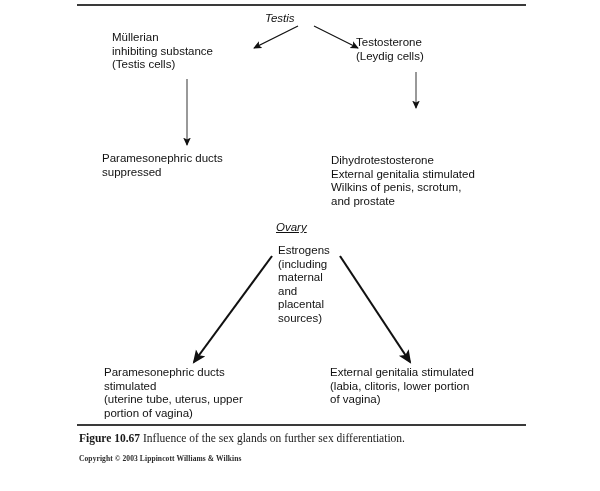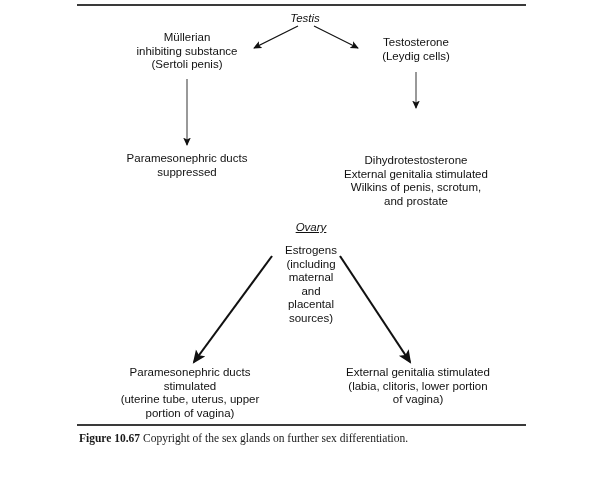--- a/index.html
+++ b/index.html
@@ -21,21 +21,20 @@
     left: 77px;
     width: 449px;
     height: 2px;
     background: #3a3a3a;
   }
   #rule-top { top: 4px; }
   #rule-bottom { top: 424px; }
 
   .node {
     position: absolute;
-    text-align: center;
     font-size: 11.5px;
     line-height: 13.5px;
     color: #111111;
     white-space: pre-line;
   }
   .gland {
     font-style: italic;
     font-size: 11.5px;
   }
 
@@ -109,21 +108,21 @@
 
     <line x1="272" y1="256" x2="194" y2="362" stroke="#111111" stroke-width="2.1" marker-end="url(#ah-big)"></line>
 
     <line x1="340" y1="256" x2="410" y2="362" stroke="#111111" stroke-width="2.1" marker-end="url(#ah-big)"></line>
   </svg>
 
   <div class="node gland" id="testis-label">Testis</div>
 
   <div class="node" id="mis-node">Müllerian
 inhibiting substance
-(Sertoli penis)</div>
+(Testis cells)</div>
 
   <div class="node" id="testo-node">Testosterone
 (Leydig cells)</div>
 
   <div class="node" id="para-sup-node">Paramesonephric ducts suppressed</div>
 
 
   <div class="node" id="dht-node">Dihydrotestosterone
 External genitalia stimulated
 Wilkins of penis, scrotum,
@@ -142,17 +141,18 @@
 placental
 sources)</div>
 
   <div class="node" id="ext-gen-node">External genitalia stimulated
 (labia, clitoris, lower portion
 of vagina)</div>
 
   <div class="rule" id="rule-bottom"></div>
 
   <div id="caption">
-    <b>Figure 10.67</b><span> Copyright of the sex glands on further sex differentiation.</span>
+    <b>Figure 10.67</b><span> Influence of the sex glands on further sex differentiation.</span>
   </div>
 
+  <div id="copyright">Copyright © 2003 Lippincott Williams &amp; Wilkins</div>
 
 </div>
 
 </body></html>

